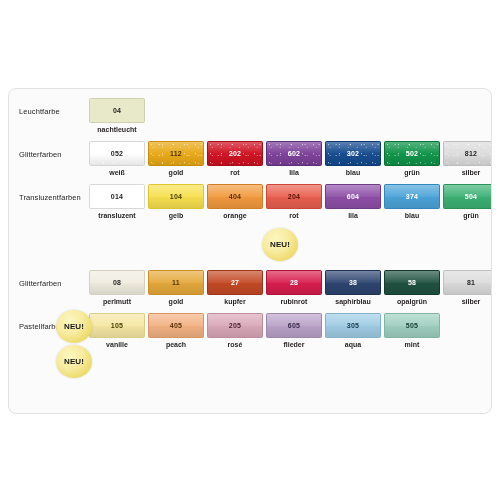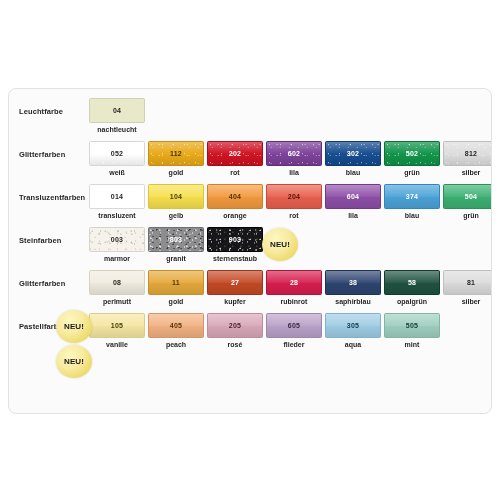--- a/index.html
+++ b/index.html
@@ -40,21 +40,21 @@
     width: 484px;
     height: 43px;
   }
 
   .row-label {
     position: absolute;
     left: 10px;
     top: 12px;
     width: 86px;
     font-size: 7.5px;
-    font-weight: bold;
+    font-weight: normal;
     color: #231f20;
     letter-spacing: .1px;
     white-space: nowrap;
   }
 
   
   .cell {
     position: absolute;
     top: 3px;
     width: 56px;
@@ -274,41 +274,20 @@
           <div class="swatch glitter" style="background: rgb(14, 146, 71); border: 1px solid rgb(10, 113, 55);">
             <span class="code" style="color: rgb(255, 255, 255);">502</span>
           </div>
           <div class="cell-name">grün</div>
         </div>
         <div class="cell" style="left: 434px;">
           <div class="swatch glitter" style="background: rgb(220, 220, 220); border: 1px solid rgb(189, 189, 189);">
             <span class="code" style="color: rgb(35, 31, 32);">812</span>
           </div>
           <div class="cell-name">silber</div>
-        </div>
-      </div>
-      <div class="row" style="top: 135px;">
-        <div class="row-label">Steinfarben</div>
-        <div class="cell" style="left: 80px;">
-          <div class="swatch tex-marmor" style="border: 1px solid rgb(216, 213, 200);">
-            <span class="code" style="color: rgb(35, 31, 32);">003</span>
-          </div>
-          <div class="cell-name">marmor</div>
-        </div>
-        <div class="cell" style="left: 139px;">
-          <div class="swatch tex-granit" style="border: 1px solid rgb(111, 111, 114);">
-            <span class="code" style="color: rgb(255, 255, 255);">803</span>
-          </div>
-          <div class="cell-name">granit</div>
-        </div>
-        <div class="cell" style="left: 198px;">
-          <div class="swatch tex-sternenstaub" style="border: 1px solid rgb(0, 0, 0);">
-            <span class="code" style="color: rgb(255, 255, 255);">903</span>
-          </div>
-          <div class="cell-name">sternenstaub</div>
         </div>
       </div>
       <div class="row" style="top: 178px;">
         <div class="row-label">Glitterfarben</div>
         <div class="cell" style="left: 80px;">
           <div class="swatch gloss" style="background: rgb(240, 236, 224); border: 1px solid rgb(213, 208, 192);">
             <span class="code" style="color: rgb(35, 31, 32);">08</span>
           </div>
           <div class="cell-name">perlmutt</div>
         </div>

